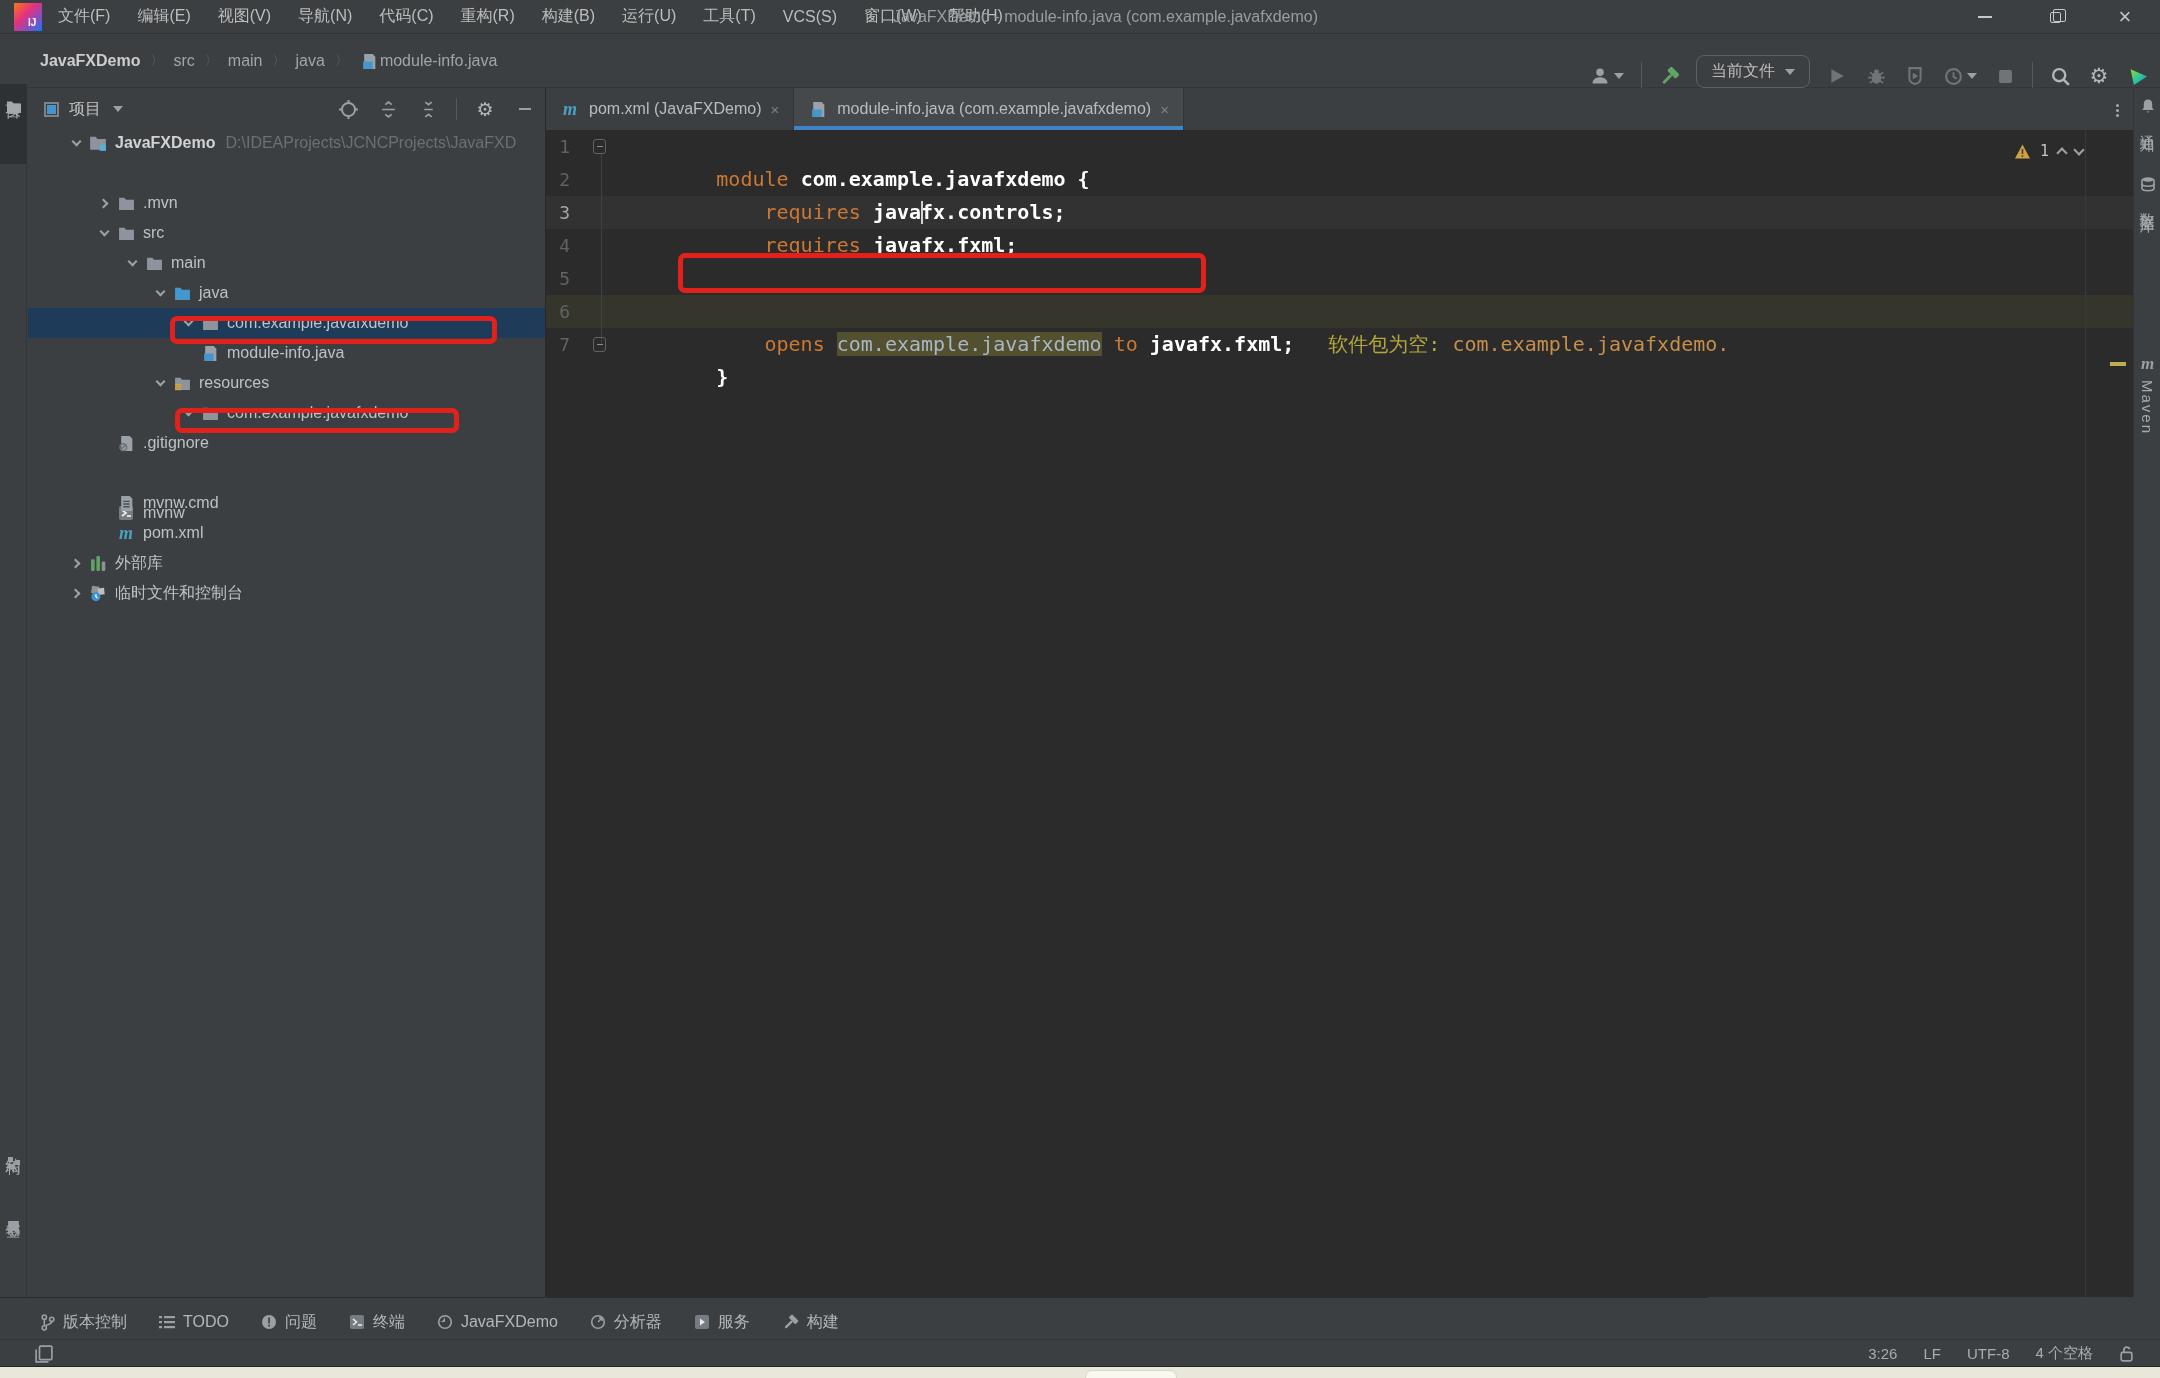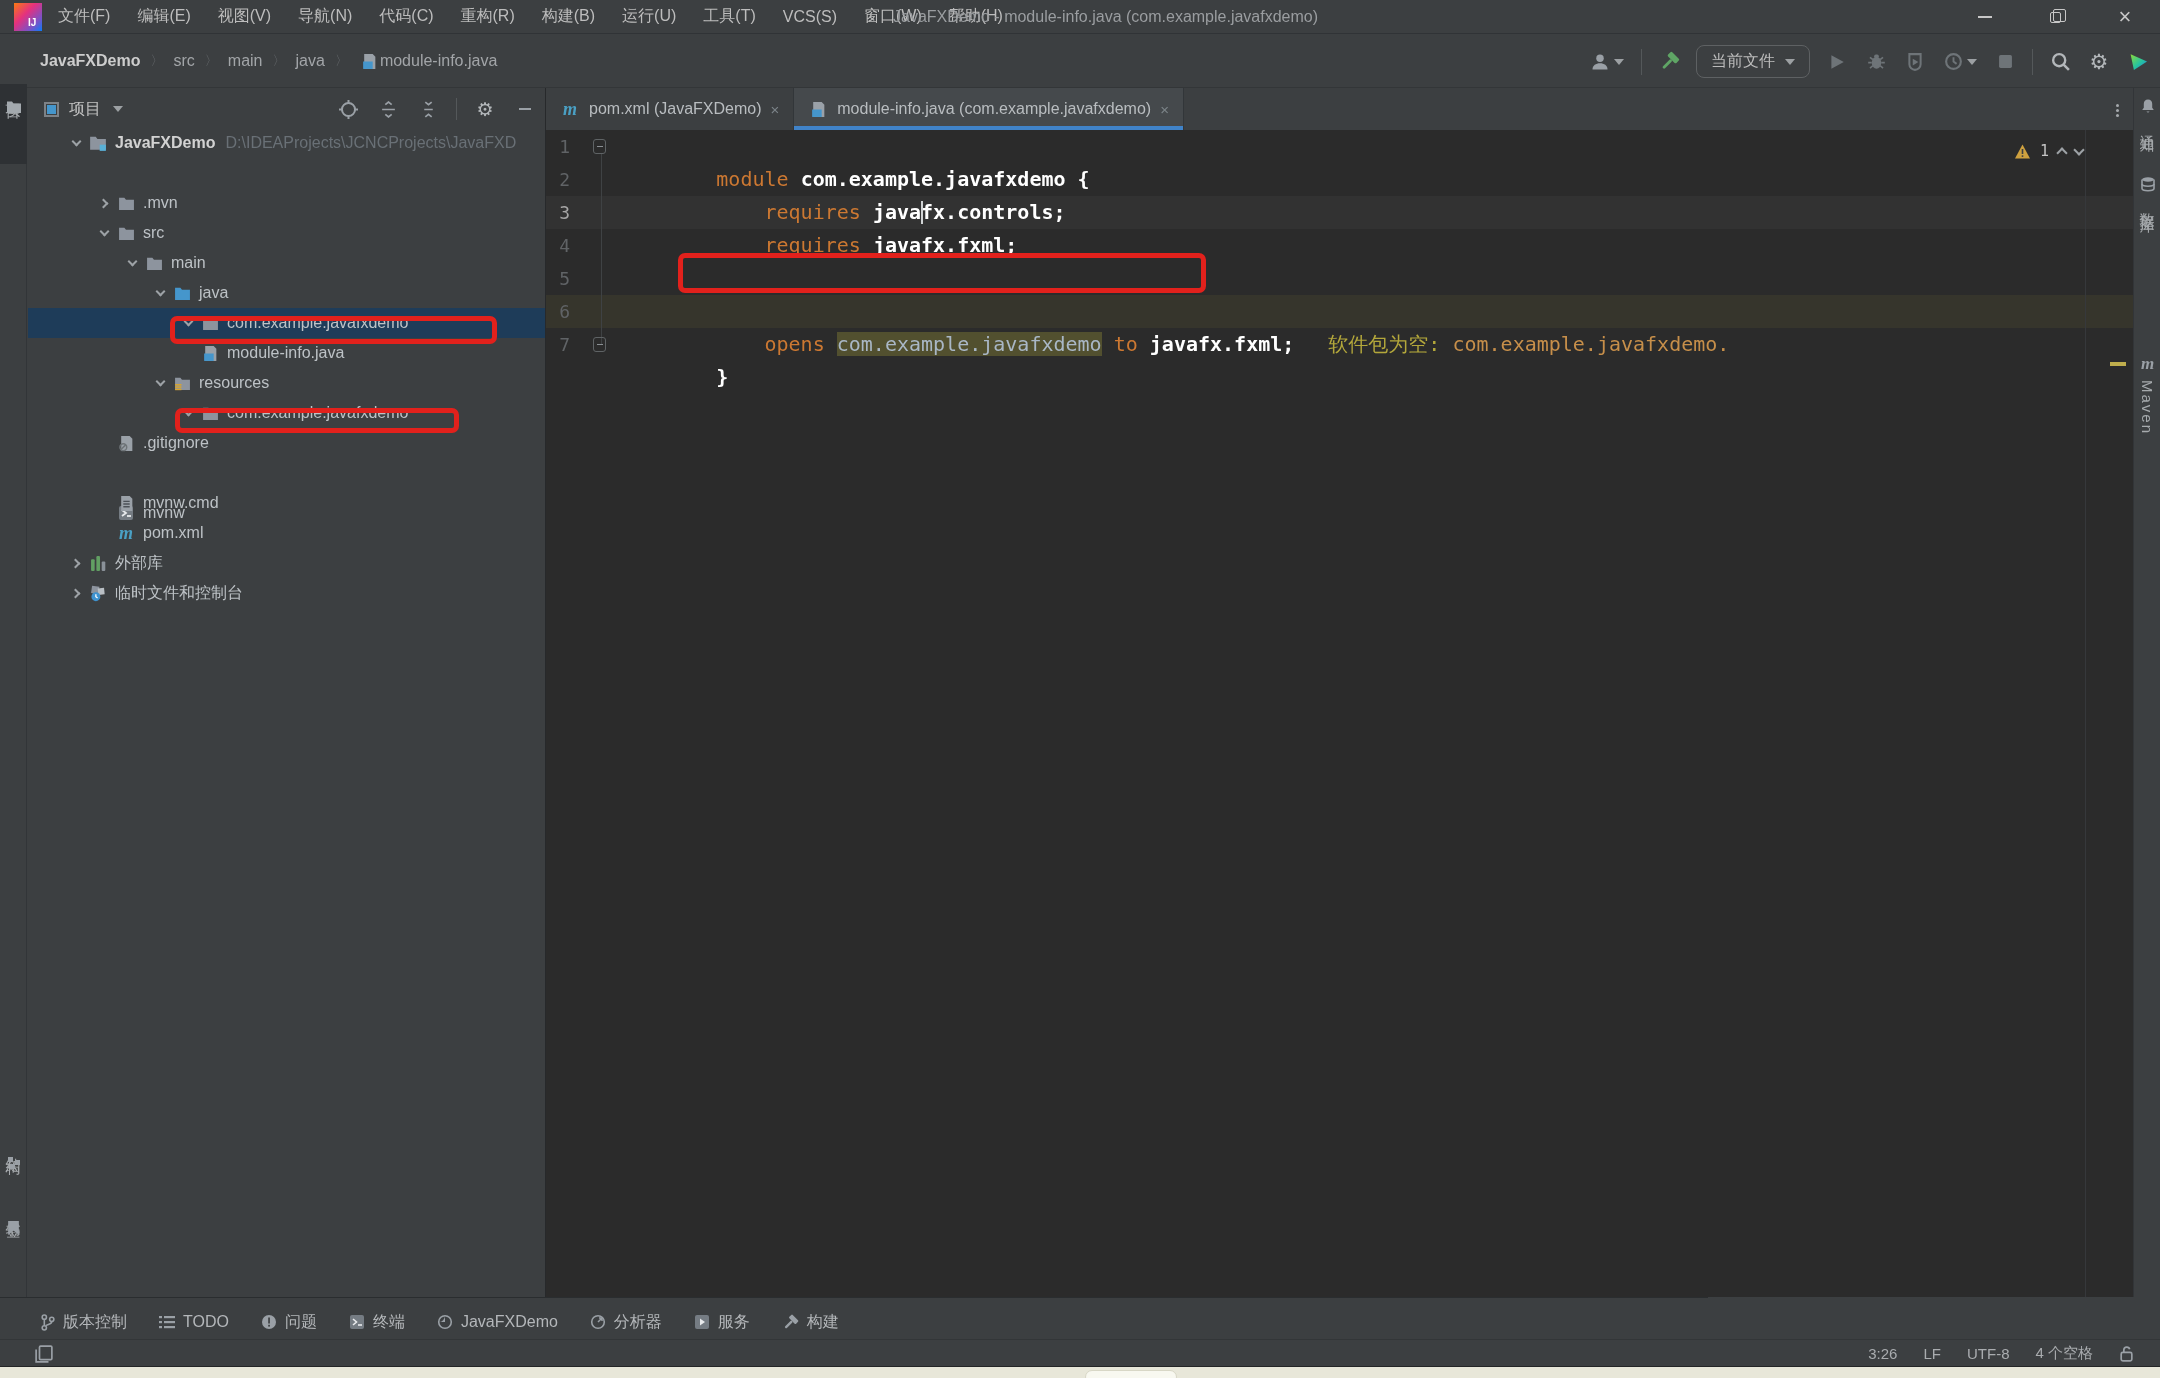--- a/index.html
+++ b/index.html
@@ -22,21 +22,21 @@
   .wb-restore:before{content:"";position:absolute;left:2px;top:-4px;width:11px;height:11px;border:1.6px solid #c7c7c7;border-radius:2px;}
   .wb-close{font-size:22px;color:#c7c7c7;line-height:34px;}
 
   
   .navbar{position:absolute;left:0;top:35px;width:2160px;height:53px;background:#3c3f41;
           border-bottom:1px solid #333638;display:flex;align-items:center;}
   .crumbs{display:flex;align-items:center;margin-left:40px;font-size:16px;}
   .crumb-proj{font-weight:bold;color:#cdcdcd;}
   .crumb-sep{color:#63676a;margin:0 10px;font-size:13px;}
   .crumb{color:#a2a5a8;}
-  .nav-right{position:absolute;right:10px;top:0;height:53px;display:flex;align-items:center;gap:15px;}
+  .nav-right{position:absolute;right:10px;top:0;height:53px;display:flex;align-items:flex-end;gap:15px;}
   .vdiv{width:1px;height:26px;background:#54585a;}
   .combo{border:1px solid #5e6163;border-radius:8px;padding:5px 14px;font-size:16px;color:#bcbcbc;
          display:flex;align-items:center;gap:10px;}
   .caret{width:0;height:0;border-left:5px solid transparent;border-right:5px solid transparent;border-top:6px solid #9ca0a3;}
   .tool-ic{display:flex;align-items:center;justify-content:center;width:24px;height:24px;}
   .gear-glyph{font-size:21px;color:#b3b7ba;font-family:"DejaVu Sans",sans-serif;}
 
   
   .stripe-l{position:absolute;left:0;top:88px;width:27px;height:1209px;background:#3c3f41;border-right:1px solid #323538;}
   .stripe-r{position:absolute;left:2133px;top:88px;width:27px;height:1209px;background:#3c3f41;border-left:1px solid #323538;}

